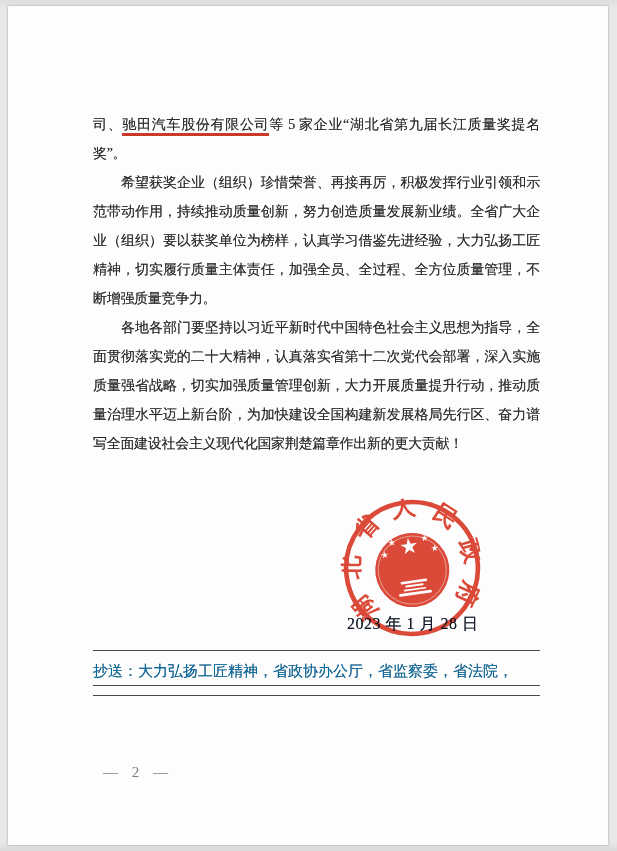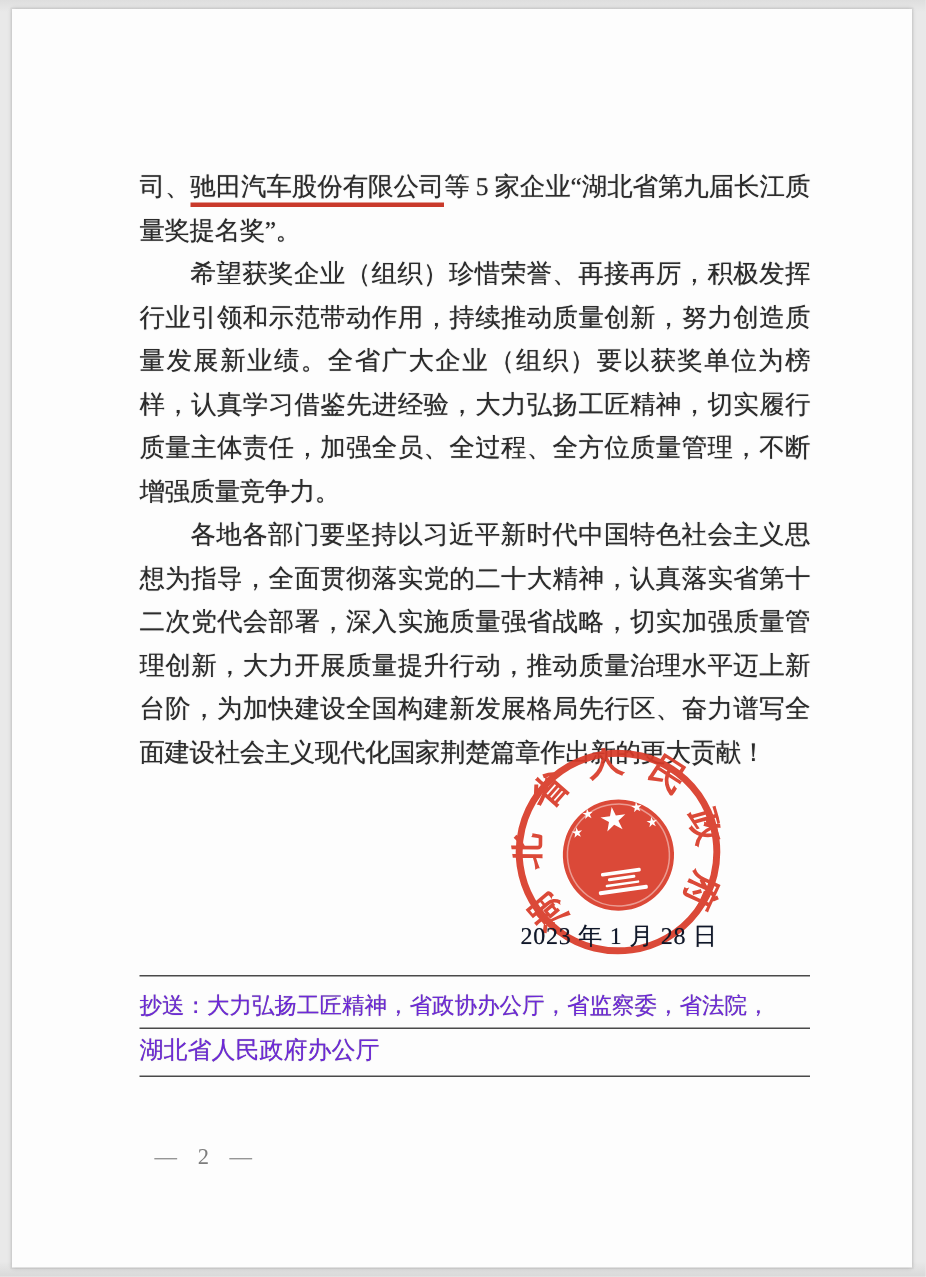--- a/index.html
+++ b/index.html
@@ -23,21 +23,21 @@
     right: 9px;
     bottom: 6px;
     background: #fdfdfd;
     box-shadow: 0 0 3px rgba(0,0,0,0.18), 0 0 0 1px rgba(0,0,0,0.04);
   }
   .content {
     position: absolute;
     left: 85px;
     top: 104px;
     width: 447px;
-    font-size: 17px;
+    font-size: 14px;
     line-height: 29px;
     letter-spacing: -0.3px;
     color: #2b2b2b;
     text-align: justify;
     text-shadow: 0 0 0.6px rgba(30,30,30,0.6);
   }
   .content p { margin: 0; }
   .content p.indent { text-indent: 2em; }
   .company-underline {
     border-bottom: 3px solid #c93a2b;
@@ -62,21 +62,21 @@
     color: #0f172a;
     letter-spacing: 0.5px;
     z-index: 5;
     text-shadow: 0 0 0.5px rgba(0,0,0,0.55);
   }
   .footer {
     position: absolute;
     left: 85px;
     top: 644px;
     width: 447px;
-    color: #6d28d9;
+    color: #0369a1;
     text-shadow: 0 0 0.5px rgba(30,30,30,0.55);
   }
   .rule {
     border-top: 1.5px solid #4a4a4a;
     height: 0;
   }
   .cc-row {
     display: flex;
     padding: 9px 0 3px 0;
     font-size: 15px;
@@ -148,20 +148,19 @@
   <div class="footer">
     <div class="rule"></div>
     <div class="cc-row">
       <span class="cc-label">抄送：</span>
       <div>
         <div>大力弘扬工匠精神，省政协办公厅，省监察委，省法院，</div>
       </div>
     </div>
     <div class="rule"></div>
     <div class="issuer-row">
-      <span>湖北省人民政府办公厅</span>
     </div>
     <div class="rule"></div>
   </div>
 
   <div class="page-number">— 2 —</div>
 
 </div>
 
 </body></html>

